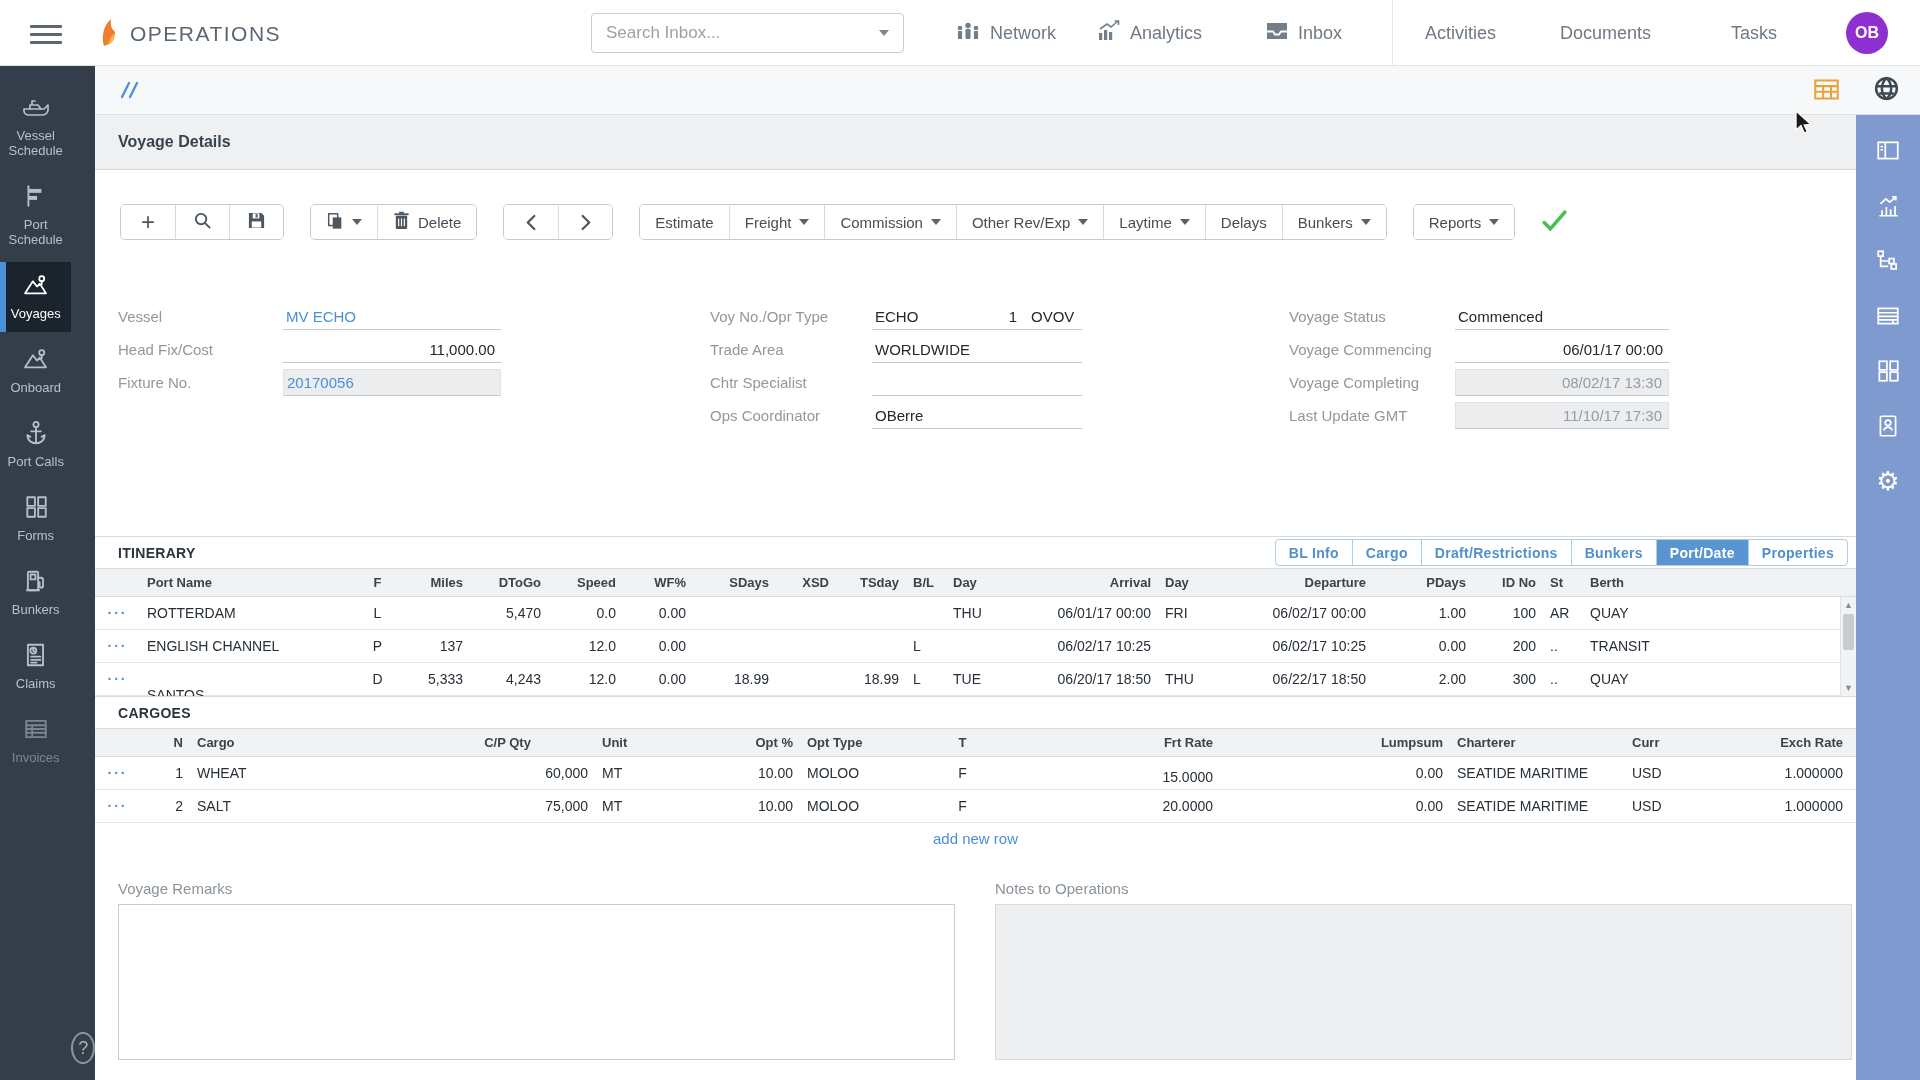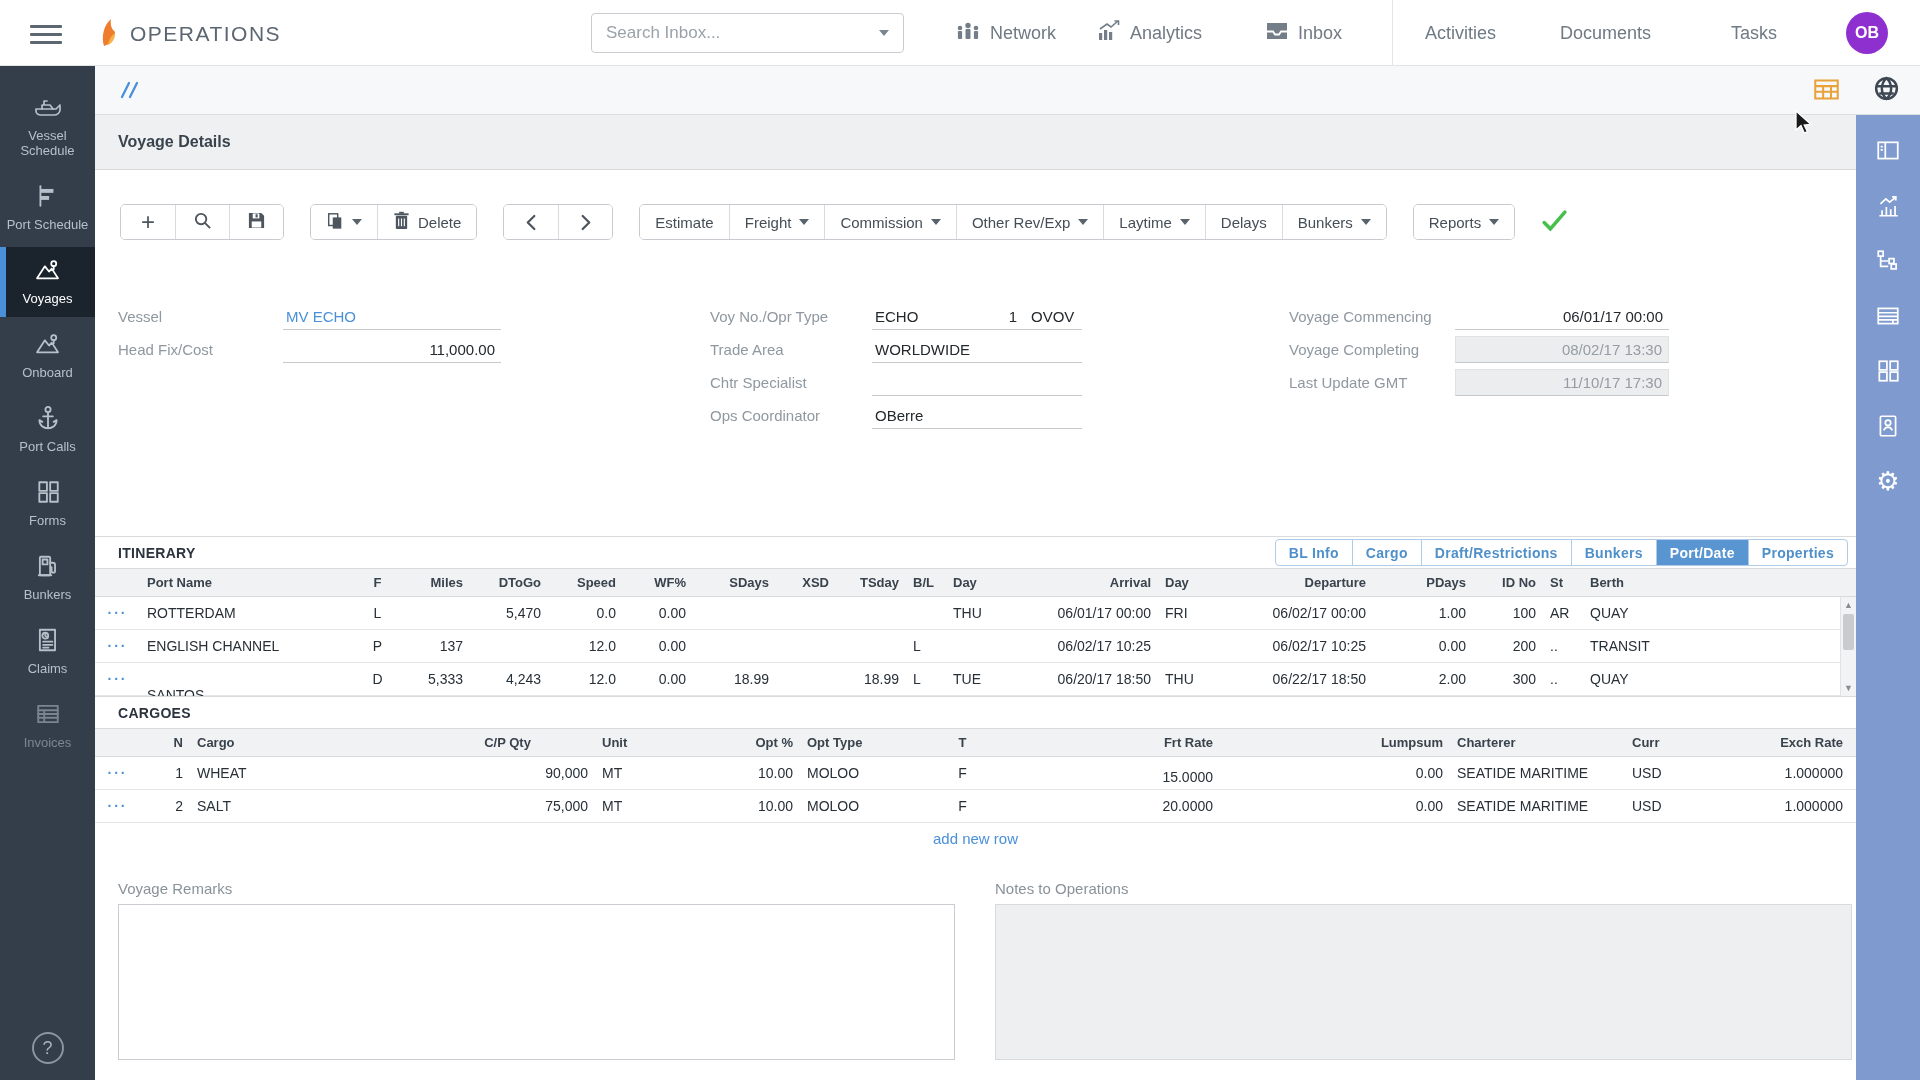--- a/index.html
+++ b/index.html
@@ -12,21 +12,21 @@
   .logo{position:absolute;left:96px;top:17px;display:flex;align-items:center;gap:8px}
   .logo .brand{font-size:21px;letter-spacing:1.5px;color:#5b6672}
   .search{position:absolute;left:591px;top:13px;width:313px;height:40px;border:1px solid #c9cdd1;border-radius:4px;
     display:flex;align-items:center;justify-content:space-between;padding:0 14px;color:#9aa2aa;font-size:17px;background:#fff;cursor:text}
   .caret{width:0;height:0;border-left:5px solid transparent;border-right:5px solid transparent;border-top:6px solid #7d868e}
   .tbitem{position:absolute;top:0;height:66px;display:flex;align-items:center;gap:9px;color:#6f7a84;font-size:18px;cursor:pointer;white-space:nowrap}
   .tbdiv{position:absolute;left:1392px;top:0;width:1px;height:66px;background:#e3e5e7}
   .avatar{position:absolute;left:1846px;top:12px;width:42px;height:42px;border-radius:50%;color:#fff;
     display:flex;align-items:center;justify-content:center;font-size:16px;font-weight:bold;cursor:pointer}
   
-  .leftnav{position:absolute;left:0;top:66px;bottom:0;width:95px;background:#333e4a;display:flex;flex-direction:column;align-items:stretch;padding-top:18px;z-index:5}
+  .leftnav{position:absolute;left:0;top:66px;bottom:0;width:95px;background:#333e4a;display:flex;flex-direction:row;align-items:stretch;padding-top:18px;z-index:5}
   .nav-item{position:relative;padding:9px 3px 11px;display:flex;flex-direction:column;align-items:center;gap:7px;
     color:#b6c0c9;font-size:13px;line-height:15px;text-align:center;cursor:pointer;margin-bottom:4px}
   .nav-item .nicon{height:28px;display:flex;align-items:center;justify-content:center;color:#b6c0c9;font-size:24px}
   .nav-item.active{background:#1b242d;color:#fff}
   .nav-item.active .nicon{color:#fff}
   .nav-item.active::before{content:"";position:absolute;left:0;top:0;bottom:0;width:6px;background:#4a90d9}
   .nav-item.dim{opacity:.55}
   .help{margin-top:auto;margin-bottom:16px;align-self:center;width:32px;height:32px;border:2px solid #8b949d;border-radius:50%;
     color:#aab3bb;font-size:18px;display:flex;align-items:center;justify-content:center;cursor:pointer}
   
@@ -392,20 +392,24 @@
   <div class="formwrap">
     <div class="fcol" style="left:23px">
       <div class="frow">
           <span class="flabel" style="width:165px">Vessel</span>
           <span class="fld link" style="width:218px">MV ECHO</span>
         </div>
       <div class="frow">
           <span class="flabel" style="width:165px">Head Fix/Cost</span>
           <span class="fld num" style="width:218px">11,000.00</span>
         </div>
+      <div class="frow">
+          <span class="flabel" style="width:165px">Fixture No.</span>
+          <span class="fld ro link" style="width:218px;color:#4a90d9">20170056</span>
+        </div>
     </div>
     <div class="fcol" style="left:615px">
       <div class="frow">
           <span class="flabel" style="width:162px">Voy No./Opr Type</span>
         <span class="fld" style="width:210px">
           <span style="flex:1">ECHO</span>
           <span style="width:34px;text-align:right;margin-right:14px">1</span>
           <span style="width:48px">OVOV</span>
         </span>
         </div>
@@ -416,20 +420,24 @@
       <div class="frow">
           <span class="flabel" style="width:162px">Chtr Specialist</span>
           <span class="fld" style="width:210px"></span>
         </div>
       <div class="frow">
           <span class="flabel" style="width:162px">Ops Coordinator</span>
           <span class="fld" style="width:210px">OBerre</span>
         </div>
     </div>
     <div class="fcol" style="left:1194px">
+      <div class="frow">
+          <span class="flabel" style="width:166px">Voyage Status</span>
+          <span class="fld" style="width:214px">Commenced</span>
+        </div>
       <div class="frow">
           <span class="flabel" style="width:166px">Voyage Commencing</span>
           <span class="fld num" style="width:214px">06/01/17 00:00</span>
         </div>
       <div class="frow">
           <span class="flabel" style="width:166px">Voyage Completing</span>
           <span class="fld ro ror" style="width:214px">08/02/17 13:30</span>
         </div>
       <div class="frow">
           <span class="flabel" style="width:166px">Last Update GMT</span>
@@ -559,21 +567,21 @@
       <span style="width: 230px; flex: 0 0 auto; text-align: right;">Lumpsum</span>
       <span style="width: 175px; flex: 0 0 auto; text-align: left;">Charterer</span>
       <span style="width: 85px; flex: 0 0 auto; text-align: left;">Curr</span>
       <span style="width: 140px; flex: 0 0 auto; text-align: right;">Exch Rate</span>
     </div>
   <div id="cargo-rows">
       <div class="grow">
         <span class="menu-cell" style="width: 45px; flex: 0 0 auto;">···</span>
         <span style="width: 50px; flex: 0 0 auto; text-align: right;">1</span>
         <span style="width: 230px; flex: 0 0 auto; text-align: left;">WHEAT</span>
-        <span style="width: 175px; flex: 0 0 auto; text-align: right;">90,000</span>
+        <span style="width: 175px; flex: 0 0 auto; text-align: right;">60,000</span>
         <span style="width: 55px; flex: 0 0 auto; text-align: left;">MT</span>
         <span style="width: 150px; flex: 0 0 auto; text-align: right;">10.00</span>
         <span style="width: 110px; flex: 0 0 auto; text-align: left;">MOLOO</span>
         <span style="width: 105px; flex: 0 0 auto; text-align: center;">F</span>
         <span style="width: 205px; flex: 0 0 auto; text-align: right; margin-top: 7px;">15.0000</span>
         <span style="width: 230px; flex: 0 0 auto; text-align: right;">0.00</span>
         <span style="width: 175px; flex: 0 0 auto; text-align: left;">SEATIDE MARITIME</span>
         <span style="width: 85px; flex: 0 0 auto; text-align: left;">USD</span>
         <span style="width: 140px; flex: 0 0 auto; text-align: right;">1.000000</span>
       </div>

